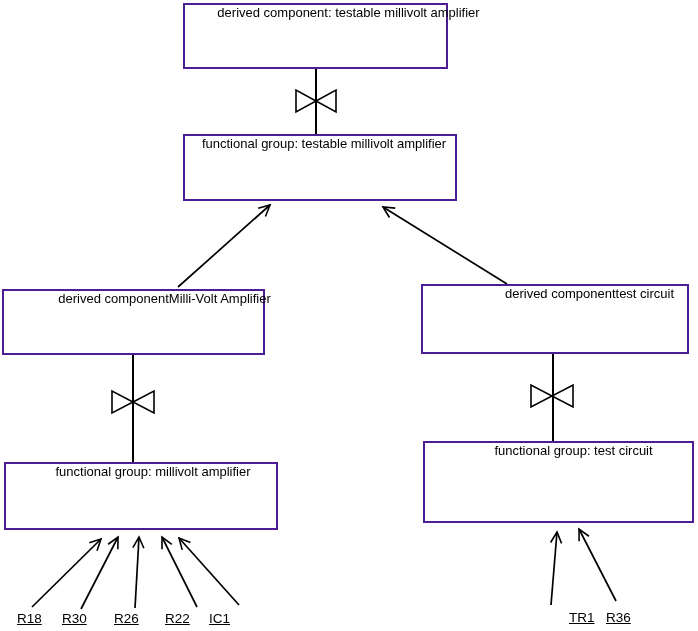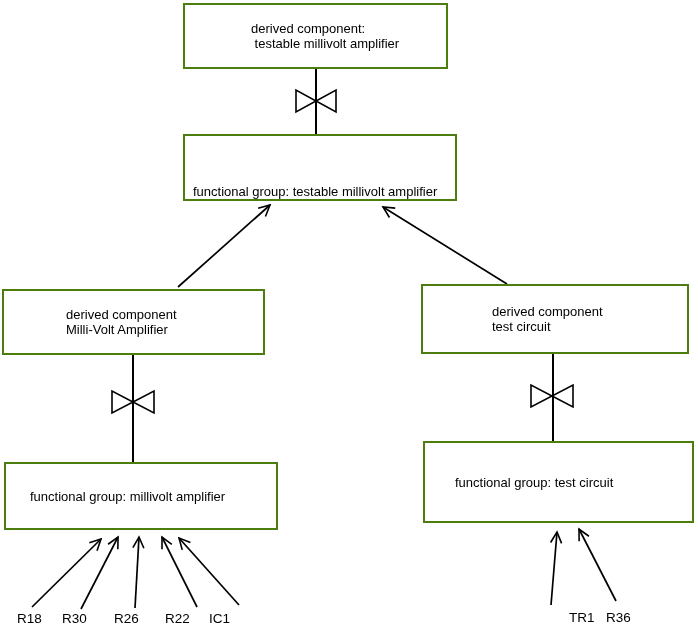--- a/index.html
+++ b/index.html
@@ -19,42 +19,43 @@
   #connector-layer {
     position: absolute;
     left: 0;
     top: 0;
     width: 698px;
     height: 631px;
   }
   .box {
     position: absolute;
     box-sizing: border-box;
-    border: 2px solid #4d7c0f;
+    border: 2px solid #4c1d95;
     background: #ffffff;
     display: flex;
-    flex-direction: column;
+    flex-direction: row;
     justify-content: center;
     font-size: 13px;
     line-height: 15px;
   }
   .box .bl {
     display: block;
     white-space: pre;
   }
   #box-top-derived   { left: 183px; top: 3px;   width: 265px; height: 66px; padding-left: 66px; }
-  #box-top-fg        { left: 183px; top: 134px; width: 274px; height: 67px; padding-left: 8px; justify-content: flex-end;  }
+  #box-top-fg        { left: 183px; top: 134px; width: 274px; height: 67px; padding-left: 8px;  }
   #box-left-derived  { left: 2px;   top: 289px; width: 263px; height: 66px; padding-left: 62px; }
   #box-left-fg       { left: 4px;   top: 462px; width: 274px; height: 68px; padding-left: 24px; }
   #box-right-derived { left: 421px; top: 284px; width: 268px; height: 70px; padding-left: 69px; }
   #box-right-fg      { left: 423px; top: 441px; width: 271px; height: 82px; padding-left: 30px; }
   .leaf-label {
     position: absolute;
     font-size: 13.5px;
     white-space: pre;
+    text-decoration: underline;
   }
   #label-r18 { left: 17px;  top: 611px; }
   #label-r30 { left: 62px;  top: 611px; text-align: right; }
   #label-r26 { left: 114px; top: 611px; }
   #label-r22 { left: 165px; top: 611px; text-align: right; }
   #label-ic1 { left: 209px; top: 611px; }
   #label-tr1 { left: 569px; top: 610px; }
   #label-r36 { left: 606px; top: 610px; }
 </style>
 </head>

